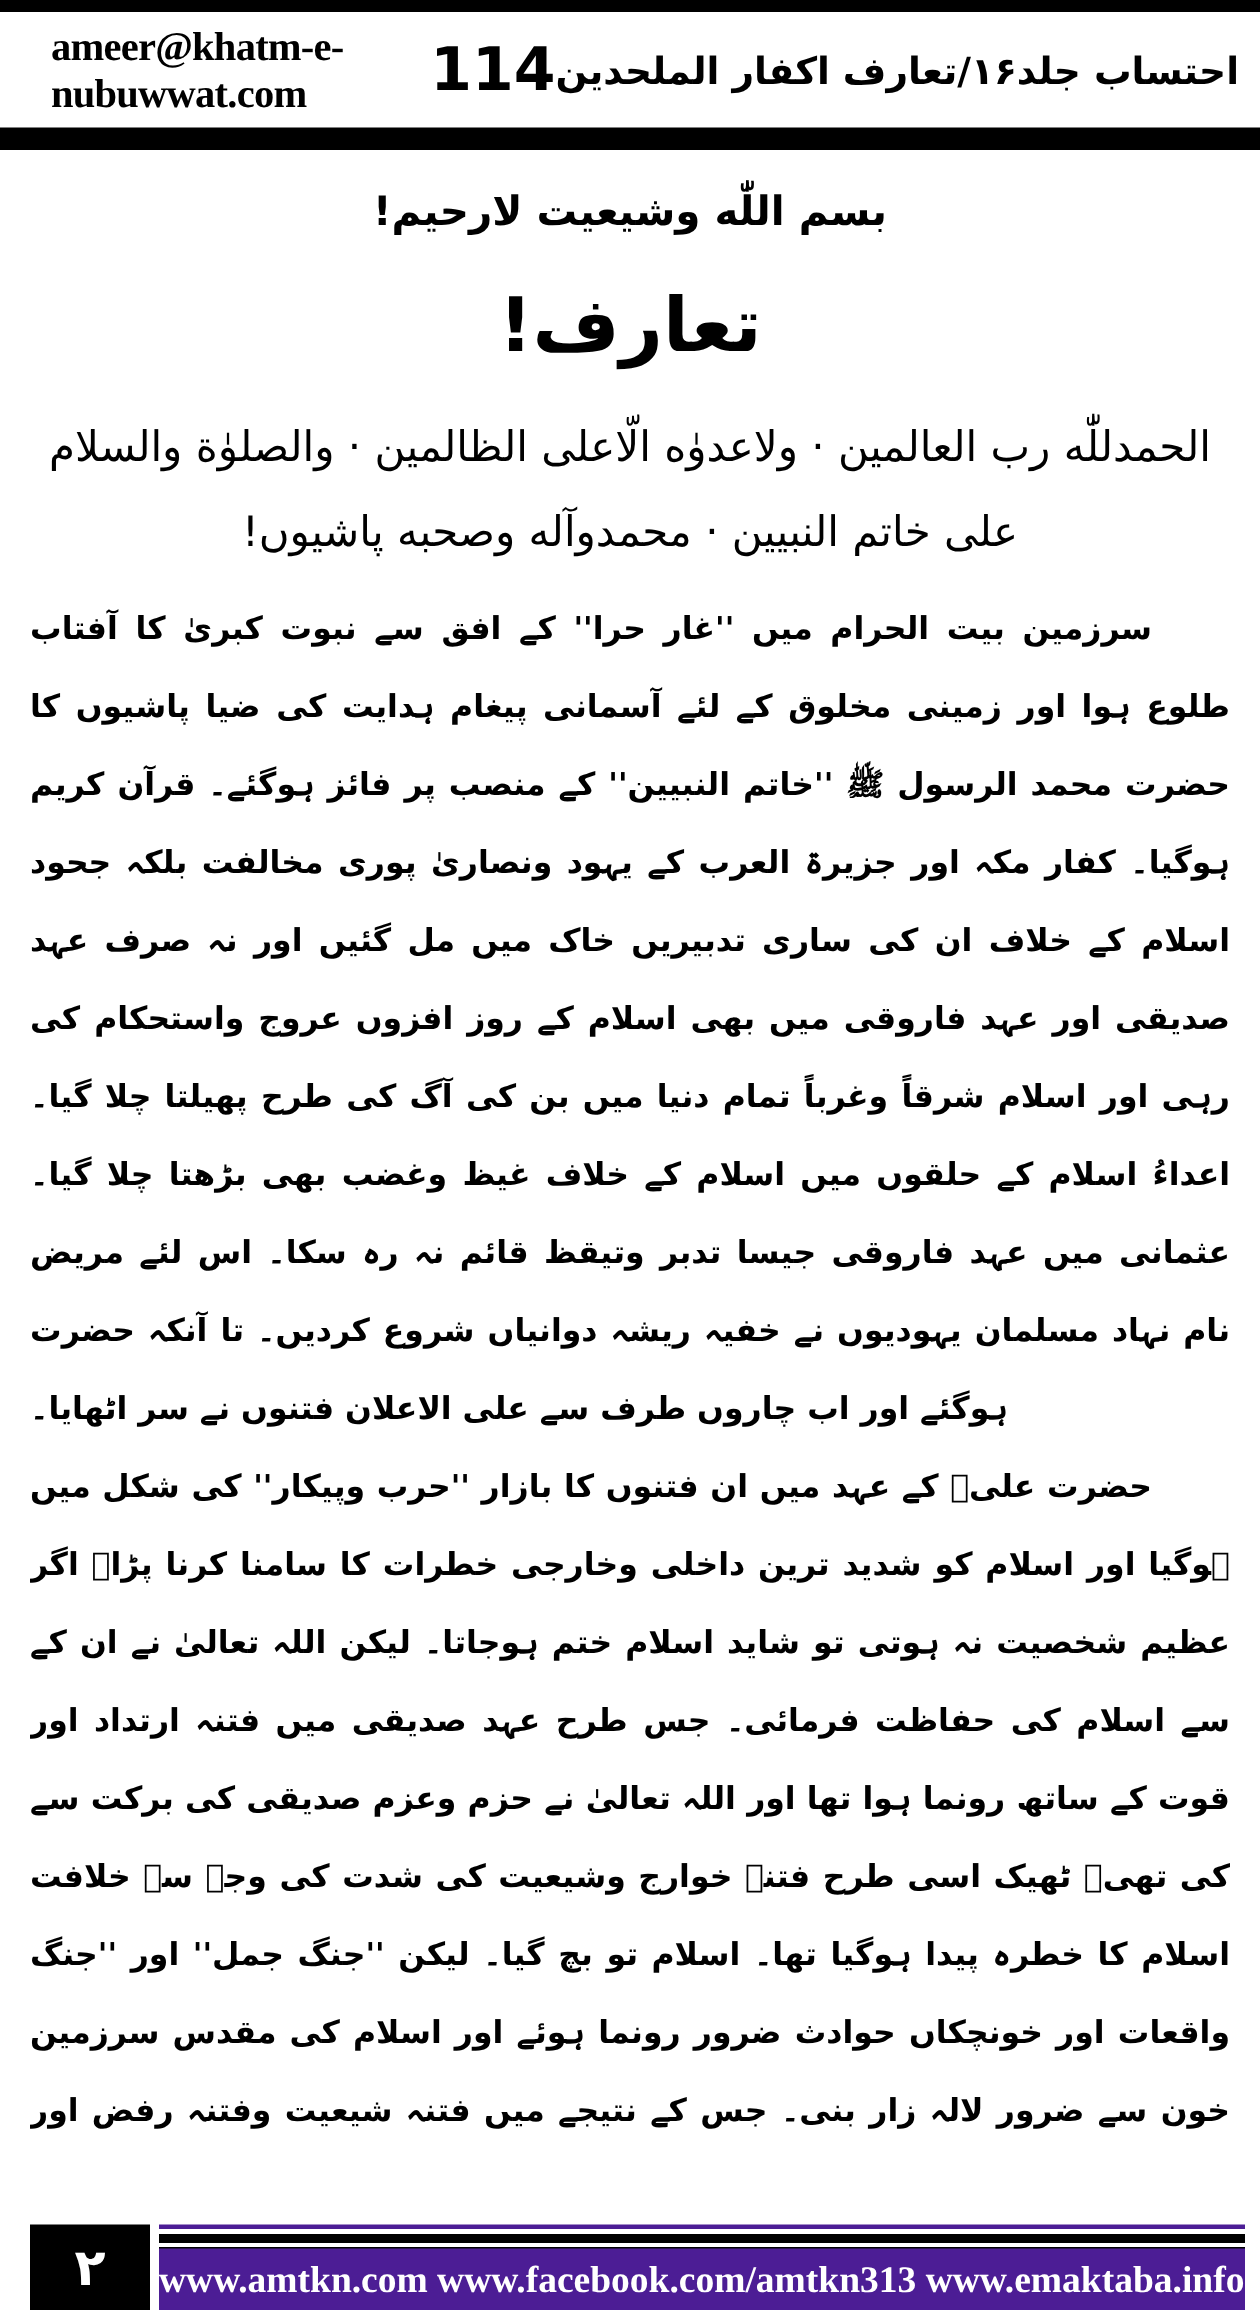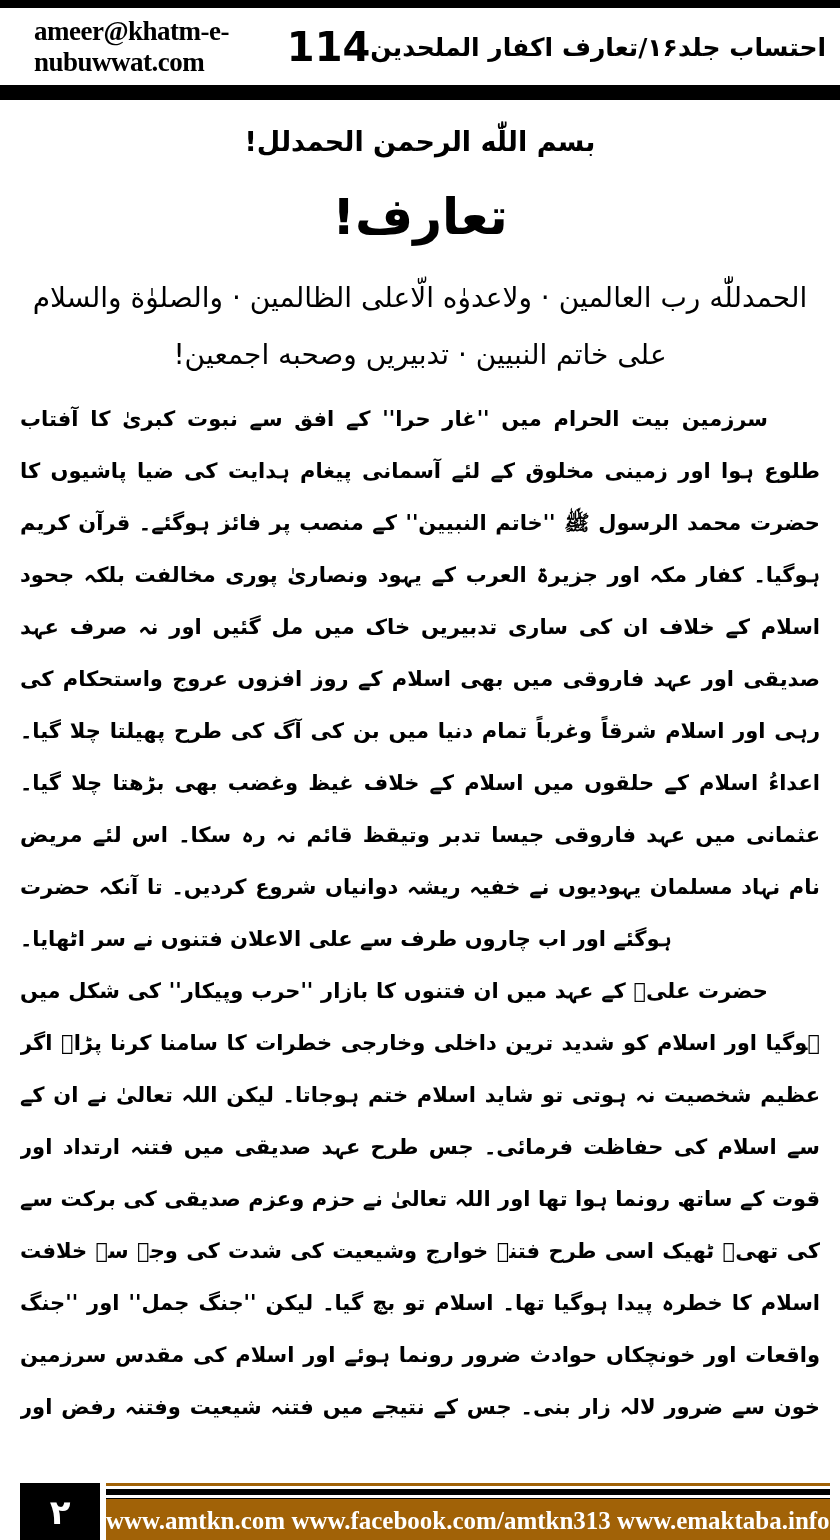--- a/index.html
+++ b/index.html
@@ -58,21 +58,21 @@
   .footer {
     position:absolute; left:20px; right:12px; bottom:0; height:57px;
     display:flex;
   }
   .footer-page {
     width:80px; background:#000; color:#fff; flex:0 0 auto;
     display:flex; align-items:center; justify-content:center;
     font-size:34px; font-weight:700; direction:rtl;
   }
   .footer-bar {
-    flex:1 1 auto; margin-left:6px; background:#a16207; position:relative;
+    flex:1 1 auto; margin-left:6px; background:#4c1d95; position:relative;
     display:flex; align-items:flex-end; justify-content:center;
   }
   .footer-bar::before {
     content:""; position:absolute; top:3px; left:0; right:0; height:13px;
     background:repeating-linear-gradient(to bottom, #fff 0 3px, #000 3px 9px);
   }
   .footer-urls {
     color:#fff; font-family:"Liberation Serif", serif; font-weight:700;
     font-size:25px; padding-bottom:5px; white-space:nowrap;
   }
@@ -85,27 +85,27 @@
   <div class="topbar"></div>
 
   <div class="header">
     <span class="email">ameer@khatm-e-nubuwwat.com</span>
     <span class="pagenum">114</span>
     <span class="booktitle">احتساب جلد۱۶/تعارف اكفار الملحدين</span>
   </div>
 
   <div class="thickbar"></div>
 
-  <div class="bismillah">بسم اللّٰه الرحمن الحمدلل!</div>
+  <div class="bismillah">بسم اللّٰه وشیعیت لارحيم!</div>
 
   <div class="main-title">تعارف!</div>
 
   <div class="hamd">
     <div>الحمدللّٰه رب العالمين · ولاعدوٰه الّاعلى الظالمين · والصلوٰة والسلام</div>
-    <div>على خاتم النبيين · تدبیریں وصحبه اجمعين!</div>
+    <div>على خاتم النبيين · محمدوآله وصحبه پاشیوں!</div>
   </div>
 
   <div class="body-text">
       <div class="bline just indent">سرزمین بیت الحرام میں ''غار حرا'' کے افق سے نبوت کبریٰ کا آفتاب عالم تاب</div>
       <div class="bline just">طلوع ہوا اور زمینی مخلوق کے لئے آسمانی پیغام ہدایت کی ضیا پاشیوں کا سلسلہ شروع ہوگیا۔</div>
       <div class="bline just">حضرت محمد الرسول ﷺ ''خاتم النبیین'' کے منصب پر فائز ہوگئے۔ قرآن کریم نازل ہونا شروع</div>
       <div class="bline just">ہوگیا۔ کفار مکہ اور جزیرۃ العرب کے یہود ونصاریٰ پوری مخالفت بلکہ جحود وعناد پر اتر آئے۔ لیکن</div>
       <div class="bline just">اسلام کے خلاف ان کی ساری تدبیریں خاک میں مل گئیں اور نہ صرف عہد نبوت میں بلکہ عہد</div>
       <div class="bline just">صدیقی اور عہد فاروقی میں بھی اسلام کے روز افزوں عروج واستحکام کی یہی صورت حال قائم</div>
       <div class="bline just">رہی اور اسلام شرقاً وغرباً تمام دنیا میں بن کی آگ کی طرح پھیلتا چلا گیا۔ مگر اسی کے ساتھ ساتھ</div>

